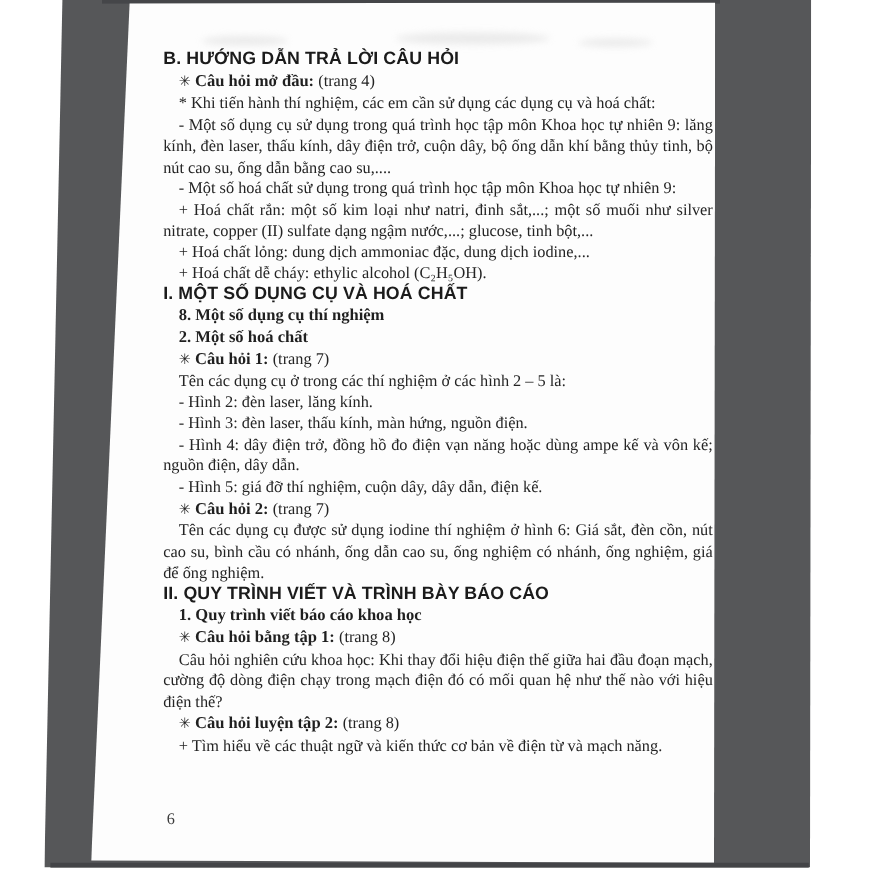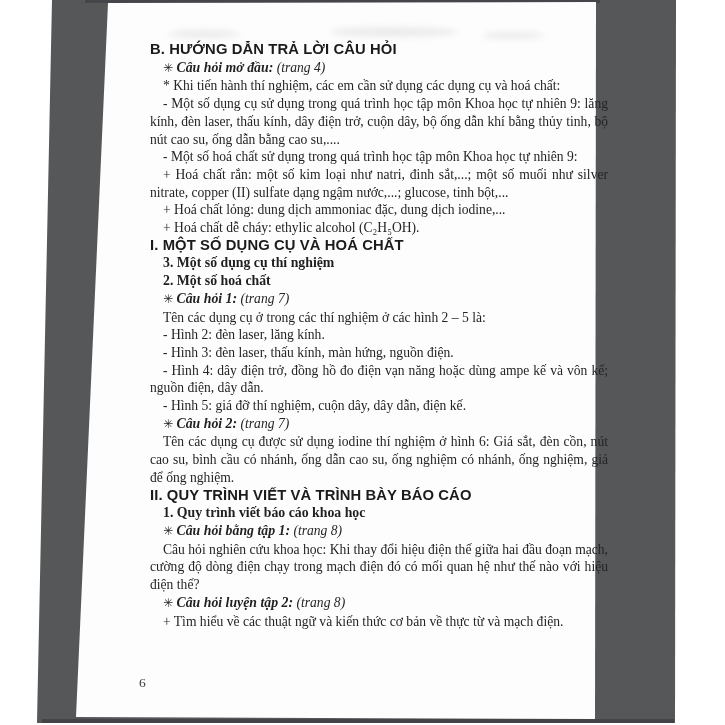--- a/index.html
+++ b/index.html
@@ -27,32 +27,32 @@
     position:absolute;inset:0;
     background:#fdfdfd;
     clip-path:polygon(108px 3px,596px 2px,595px 719px,76px 717px);
   }
   .smudge{position:absolute;background:#dcdcdc;opacity:.55;filter:blur(3px);border-radius:50%;}
   .smudge.s1{left:168px;top:30px;width:72px;height:8px;}
   .smudge.s2{left:330px;top:27px;width:128px;height:10px;}
   .smudge.s3{left:482px;top:32px;width:62px;height:7px;}
 
   .page-text{
-    position:absolute;left:150px;top:41px;width:458px;
+    position:absolute;left:136px;top:41px;width:458px;
     font-size:13.6px;line-height:17.7px;color:#242424;
     text-align:justify;
   }
   .page-text p{margin:0;padding:0;text-indent:13px;}
   p.heading{
     font-family:"Liberation Sans","DejaVu Sans",sans-serif;
     font-weight:bold;font-size:14.8px;letter-spacing:.1px;
     color:#1b1b1b;text-indent:0;text-align:left;
   }
   p.subheading{font-weight:bold;font-size:13.8px;color:#1f1f1f;}
-  p.question{font-size:13.6px;font-style:italic;}
+  p.question{font-size:13.6px;}
   p.question .star{
     font-family:"DejaVu Sans",sans-serif;
     font-weight:bold;font-size:12px;color:#1f1f1f;
   }
   p.question b{font-size:13.8px;color:#1f1f1f;}
   .page-number{
     position:absolute;left:139px;top:675px;
     font-size:13.5px;color:#3a3a3a;
   }
 </style>
@@ -70,31 +70,31 @@
 <div class="page-text">
     <p class="heading">B. HƯỚNG DẪN TRẢ LỜI CÂU HỎI</p>
     <p class="question"><span class="star">✳</span><b> Câu hỏi mở đầu:</b><span> (trang 4)</span></p>
     <p class="body">* Khi tiến hành thí nghiệm, các em cần sử dụng các dụng cụ và hoá chất:</p>
     <p class="body">- Một số dụng cụ sử dụng trong quá trình học tập môn Khoa học tự nhiên 9: lăng kính, đèn laser, thấu kính, dây điện trở, cuộn dây, bộ ống dẫn khí bằng thủy tinh, bộ nút cao su, ống dẫn bằng cao su,....</p>
     <p class="body">- Một số hoá chất sử dụng trong quá trình học tập môn Khoa học tự nhiên 9:</p>
     <p class="body">+ Hoá chất rắn: một số kim loại như natri, đinh sắt,...; một số muối như silver nitrate, copper (II) sulfate dạng ngậm nước,...; glucose, tinh bột,...</p>
     <p class="body">+ Hoá chất lỏng: dung dịch ammoniac đặc, dung dịch iodine,...</p>
     <p class="body">+ Hoá chất dễ cháy: ethylic alcohol (C₂H₅OH).</p>
     <p class="heading">I. MỘT SỐ DỤNG CỤ VÀ HOÁ CHẤT</p>
-    <p class="subheading">3. Một số dụng cụ thí nghiệm</p>
+    <p class="subheading">8. Một số dụng cụ thí nghiệm</p>
     <p class="subheading">2. Một số hoá chất</p>
     <p class="question"><span class="star">✳</span><b> Câu hỏi 1:</b><span> (trang 7)</span></p>
     <p class="body">Tên các dụng cụ ở trong các thí nghiệm ở các hình 2 – 5 là:</p>
     <p class="body">- Hình 2: đèn laser, lăng kính.</p>
     <p class="body">- Hình 3: đèn laser, thấu kính, màn hứng, nguồn điện.</p>
     <p class="body">- Hình 4: dây điện trở, đồng hồ đo điện vạn năng hoặc dùng ampe kế và vôn kế; nguồn điện, dây dẫn.</p>
     <p class="body">- Hình 5: giá đỡ thí nghiệm, cuộn dây, dây dẫn, điện kế.</p>
     <p class="question"><span class="star">✳</span><b> Câu hỏi 2:</b><span> (trang 7)</span></p>
     <p class="body">Tên các dụng cụ được sử dụng iodine thí nghiệm ở hình 6: Giá sắt, đèn cồn, nút cao su, bình cầu có nhánh, ống dẫn cao su, ống nghiệm có nhánh, ống nghiệm, giá để ống nghiệm.</p>
     <p class="heading">II. QUY TRÌNH VIẾT VÀ TRÌNH BÀY BÁO CÁO</p>
     <p class="subheading">1. Quy trình viết báo cáo khoa học</p>
     <p class="question"><span class="star">✳</span><b> Câu hỏi bằng tập 1:</b><span> (trang 8)</span></p>
     <p class="body">Câu hỏi nghiên cứu khoa học: Khi thay đổi hiệu điện thế giữa hai đầu đoạn mạch, cường độ dòng điện chạy trong mạch điện đó có mối quan hệ như thế nào với hiệu điện thế?</p>
     <p class="question"><span class="star">✳</span><b> Câu hỏi luyện tập 2:</b><span> (trang 8)</span></p>
-    <p class="body">+ Tìm hiểu về các thuật ngữ và kiến thức cơ bản về thực từ và mạch điện.</p>
+    <p class="body">+ Tìm hiểu về các thuật ngữ và kiến thức cơ bản về điện từ và mạch năng.</p>
   </div>
 
 <div class="page-number">6</div>
 
 </body></html>

